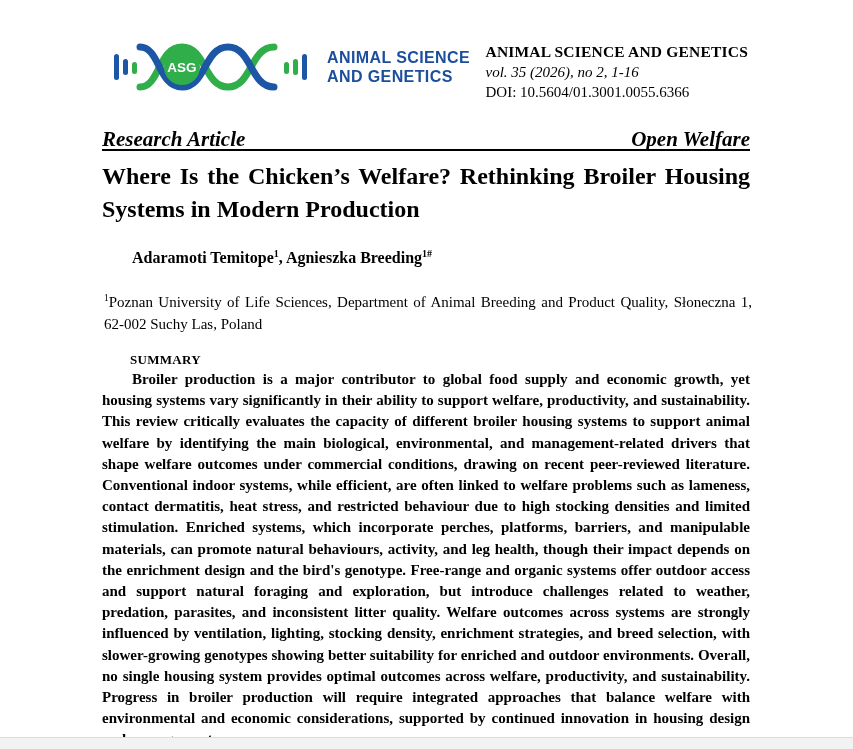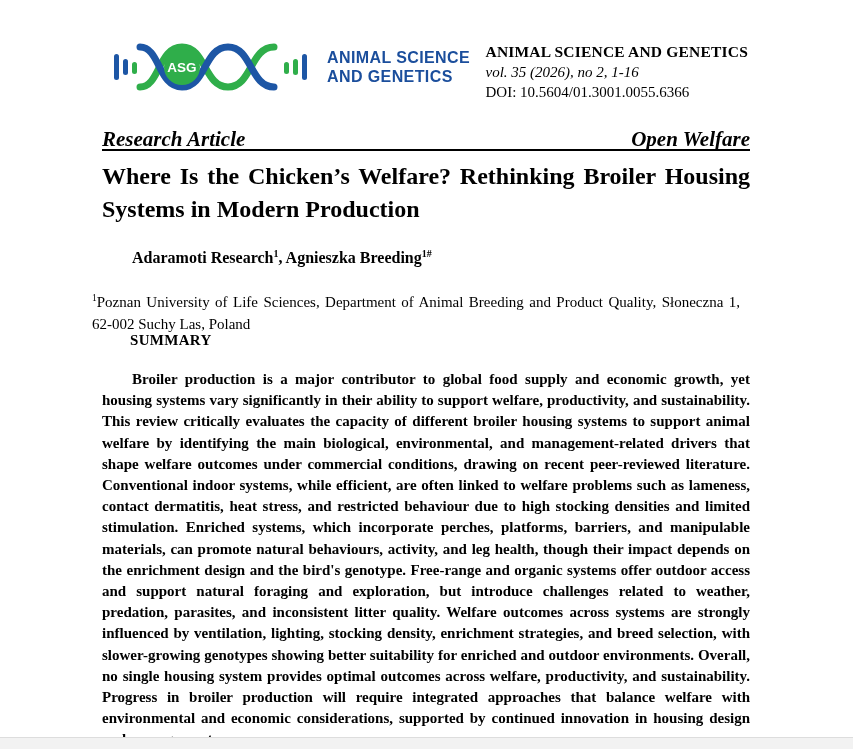--- a/index.html
+++ b/index.html
@@ -49,28 +49,28 @@
     margin:0;
     font-size:24px;line-height:33px;font-weight:bold;
     text-align:justify;
   }
   .authors{
     position:absolute;left:132px;top:249px;width:618px;
     font-size:16px;font-weight:bold;
   }
   .authors sup{font-size:10px;line-height:0;}
   .affiliation{
-    position:absolute;left:92px;top:291px;width:648px;
+    position:absolute;left:104px;top:291px;width:648px;
     font-size:15px;line-height:22px;
     text-align:justify;
   }
   .affiliation sup{font-size:9.5px;line-height:0;}
   .summary-heading{
-    position:absolute;left:130px;top:332px;
-    font-size:15px;font-weight:bold;letter-spacing:0.3px;
+    position:absolute;left:130px;top:352px;
+    font-size:13px;font-weight:bold;letter-spacing:0.3px;
   }
   .summary{
     position:absolute;left:102px;top:369px;width:648px;
     margin:0;
     font-size:15px;line-height:21.2px;font-weight:bold;
     text-align:justify;
     text-indent:30px;
   }
   
   .page-edge{
@@ -113,21 +113,21 @@
   </div>
 
   <div class="meta-row">
     <span>Research Article</span>
     <span>Open Welfare</span>
   </div>
   <div class="rule"></div>
 
   <h1 class="title">Where Is the Chicken’s Welfare? Rethinking Broiler Housing Systems in Modern Production</h1>
 
-  <div class="authors"><span>Adaramoti Research</span><sup>1</sup><span>, </span><span>Agnieszka Breeding</span><sup>1#</sup></div>
+  <div class="authors"><span>Adaramoti Temitope</span><sup>1</sup><span>, </span><span>Agnieszka Breeding</span><sup>1#</sup></div>
 
   <div class="affiliation"><sup>1</sup><span>Poznan University of Life Sciences, Department of Animal Breeding and Product Quality, Słoneczna 1, 62-002 Suchy Las, Poland</span></div>
 
   <div class="summary-heading">SUMMARY</div>
   <p class="summary">Broiler production is a major contributor to global food supply and economic growth, yet housing systems vary significantly in their ability to support welfare, productivity, and sustainability. This review critically evaluates the capacity of different broiler housing systems to support animal welfare by identifying the main biological, environmental, and management-related drivers that shape welfare outcomes under commercial conditions, drawing on recent peer-reviewed literature. Conventional indoor systems, while efficient, are often linked to welfare problems such as lameness, contact dermatitis, heat stress, and restricted behaviour due to high stocking densities and limited stimulation. Enriched systems, which incorporate perches, platforms, barriers, and manipulable materials, can promote natural behaviours, activity, and leg health, though their impact depends on the enrichment design and the bird's genotype. Free-range and organic systems offer outdoor access and support natural foraging and exploration, but introduce challenges related to weather, predation, parasites, and inconsistent litter quality. Welfare outcomes across systems are strongly influenced by ventilation, lighting, stocking density, enrichment strategies, and breed selection, with slower-growing genotypes showing better suitability for enriched and outdoor environments. Overall, no single housing system provides optimal outcomes across welfare, productivity, and sustainability. Progress in broiler production will require integrated approaches that balance welfare with environmental and economic considerations, supported by continued innovation in housing design and management.</p>
 
   <div class="page-edge"></div>
 
 </div>
 

